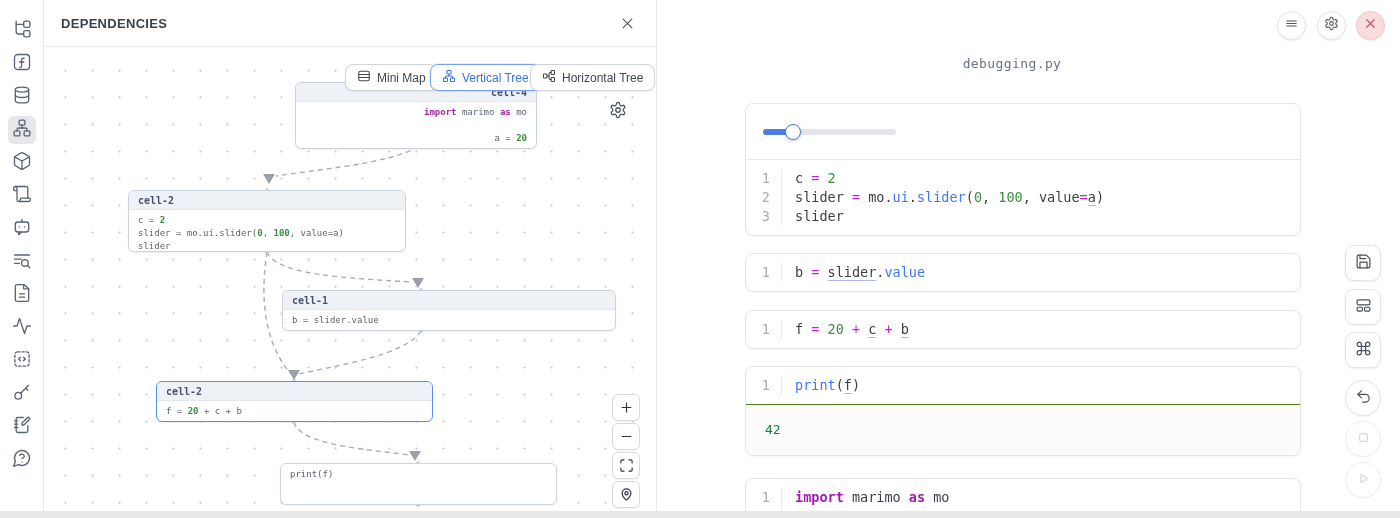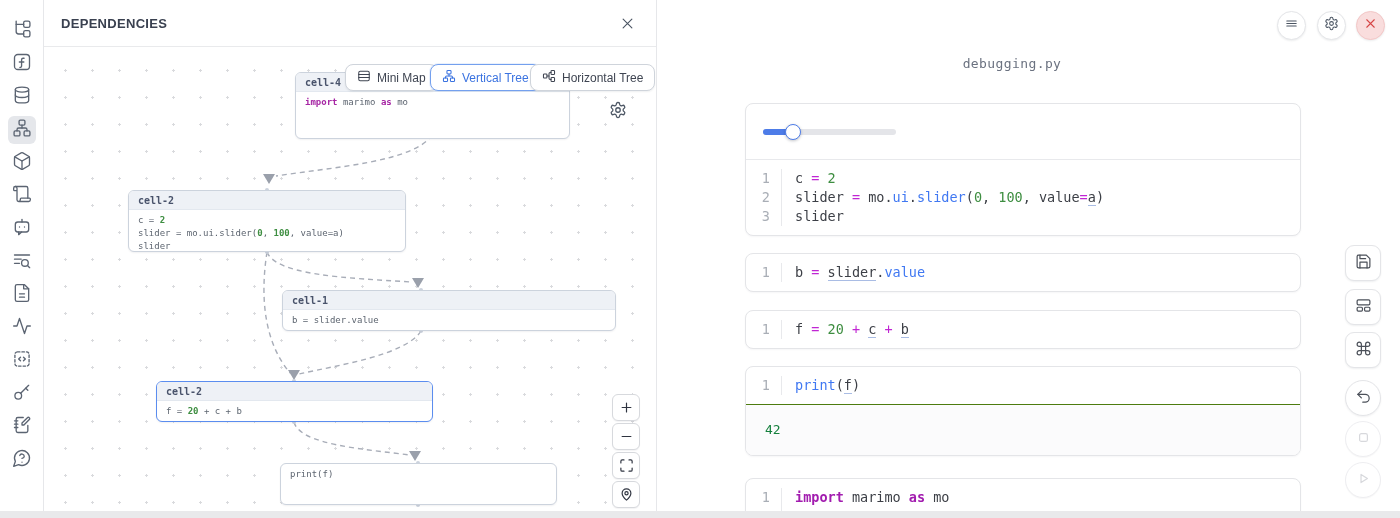--- a/index.html
+++ b/index.html
@@ -225,25 +225,26 @@
             <circle cx="223" cy="205" r="2"></circle>
           <circle cx="377" cy="243" r="2"></circle>
             <circle cx="377" cy="284" r="2"></circle>
             <circle cx="250" cy="334" r="2"></circle>
           <circle cx="250" cy="375" r="2"></circle>
             <circle cx="374" cy="416" r="2"></circle>
             <circle cx="374" cy="458" r="2"></circle>
         </g>
       </svg>
 
-      <div class="node" style="left:251px; top:25px; width:275px; height:67px;">
+      <div class="node" style="left:251px; top:35px; width:242px; height:67px;text-align:right;">
         <div class="node-header">cell-4</div>
         <div class="node-body">
             <div class="gline"><span class="tok-kw">import</span><span class="tok-p"> marimo </span><span class="tok-kw">as</span><span class="tok-p"> mo</span></div>
             <div class="gline">&nbsp;</div>
+            <div class="gline"><span class="tok-p">a = </span><span class="tok-num">20</span></div>
           </div>
       </div>
       <div class="node" style="left:84px; top:143px; width:278px; height:62px;">
         <div class="node-header">cell-2</div>
         <div class="node-body">
             <div class="gline"><span class="tok-p">c = </span><span class="tok-num">2</span></div>
             <div class="gline"><span class="tok-p">slider = mo.ui.slider(</span><span class="tok-num">0</span><span class="tok-p">, </span><span class="tok-num">100</span><span class="tok-p">, value=a)</span></div>
             <div class="gline"><span class="tok-p">slider</span></div>
           </div>
       </div>

